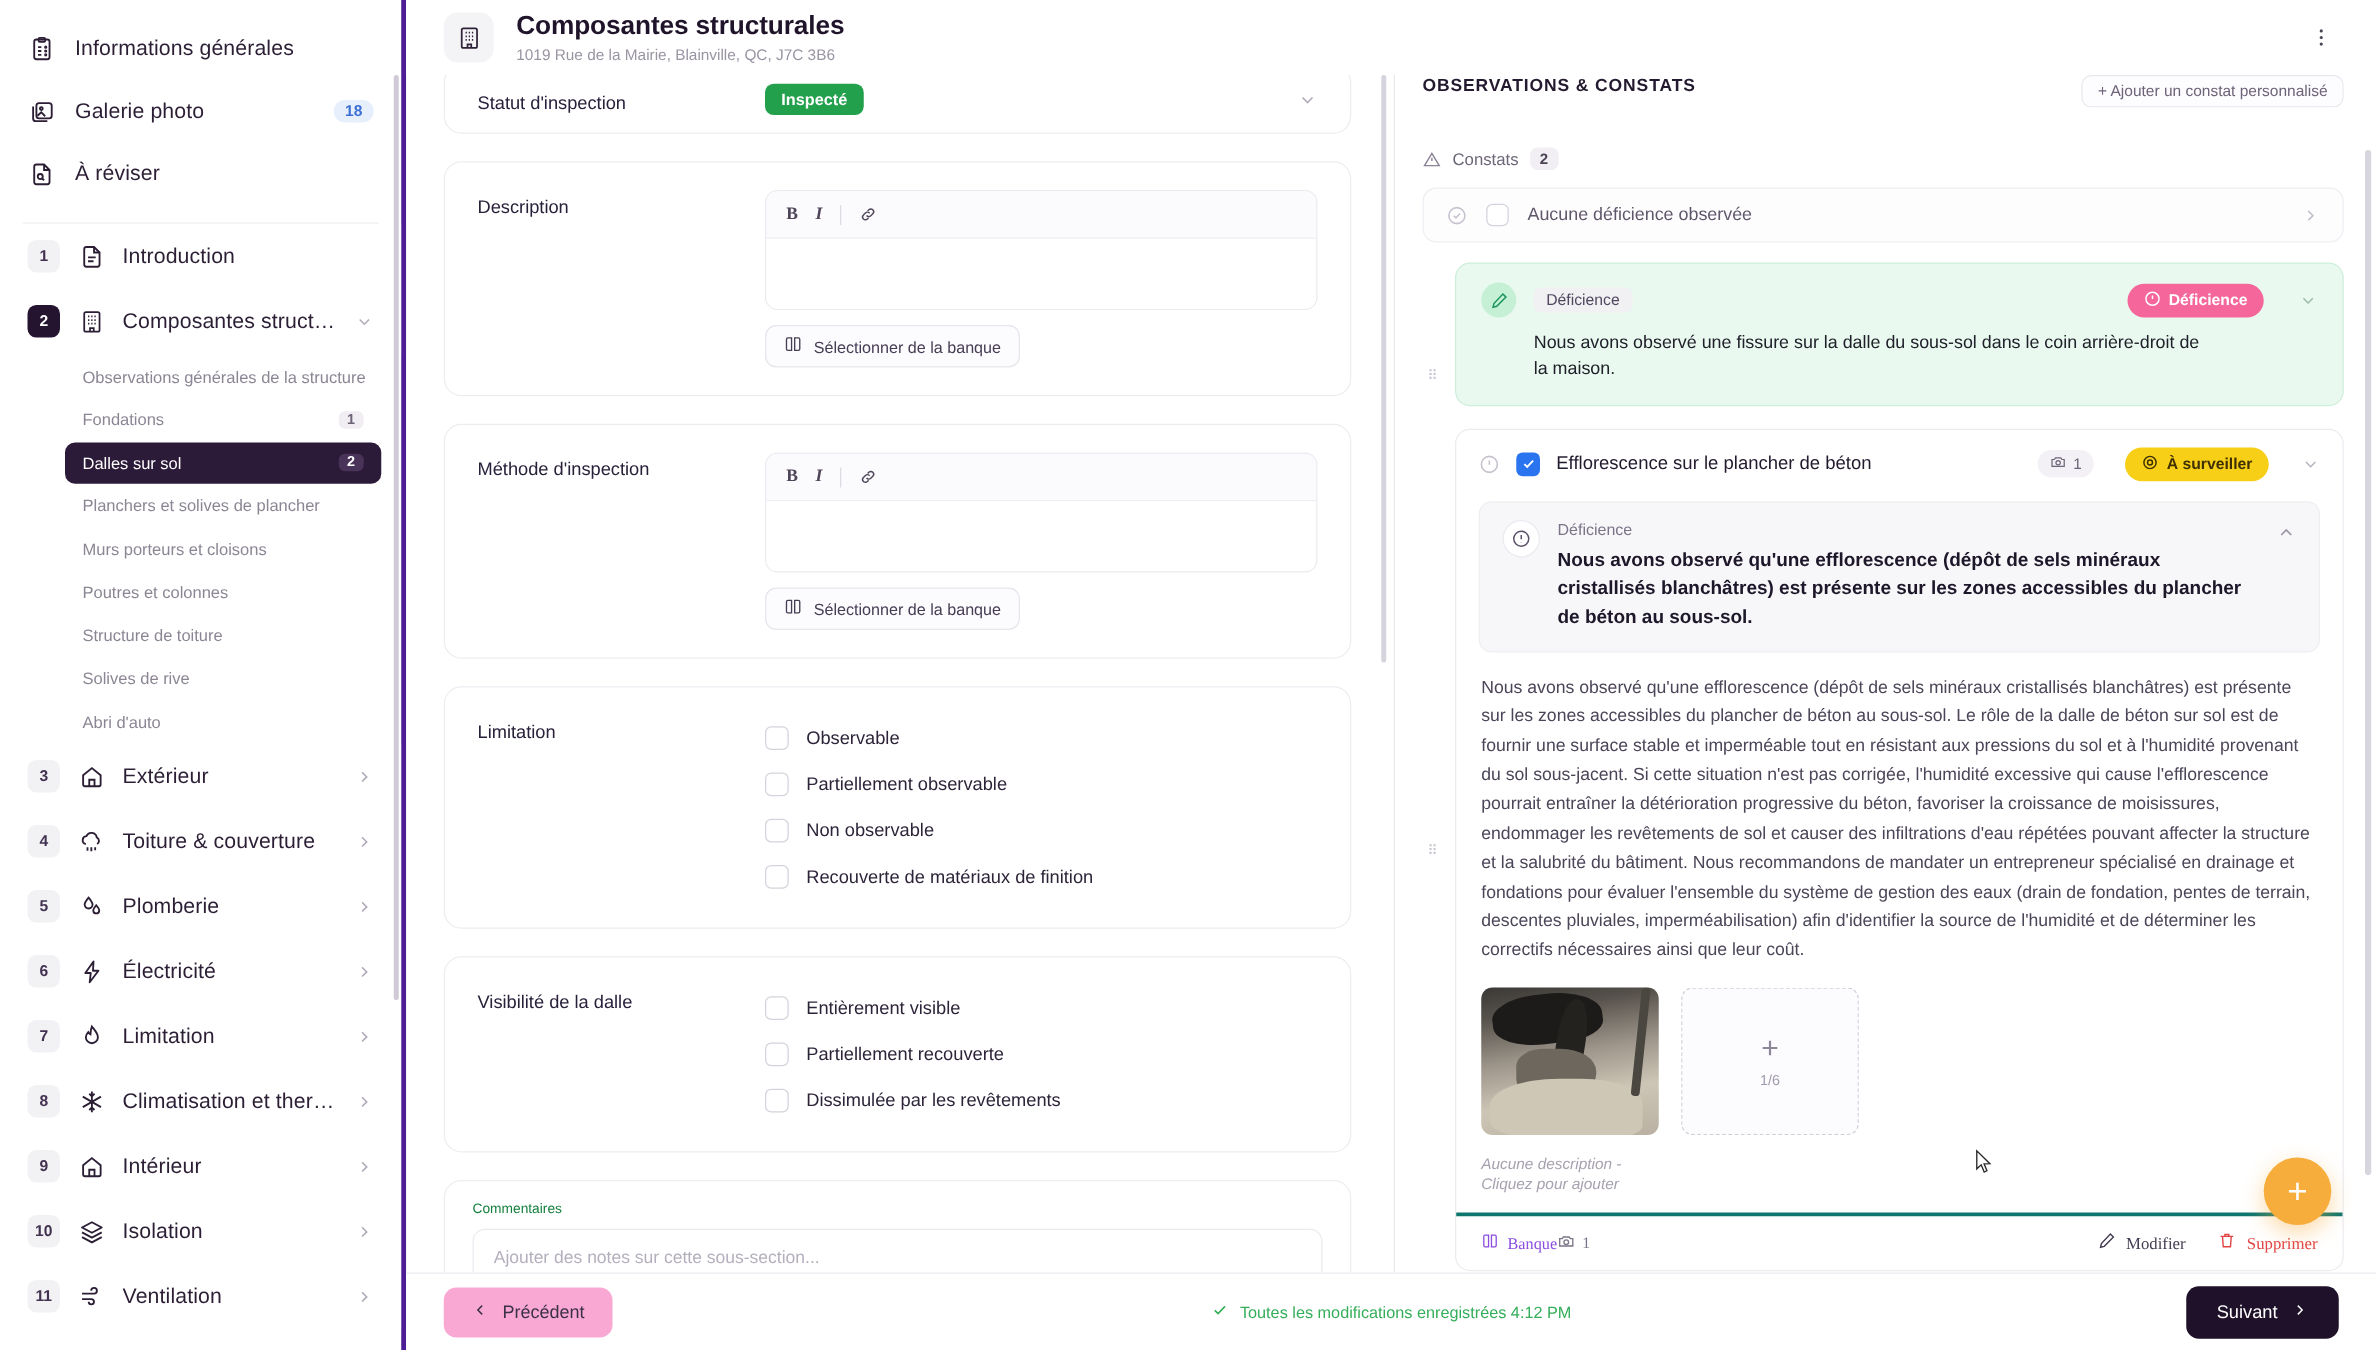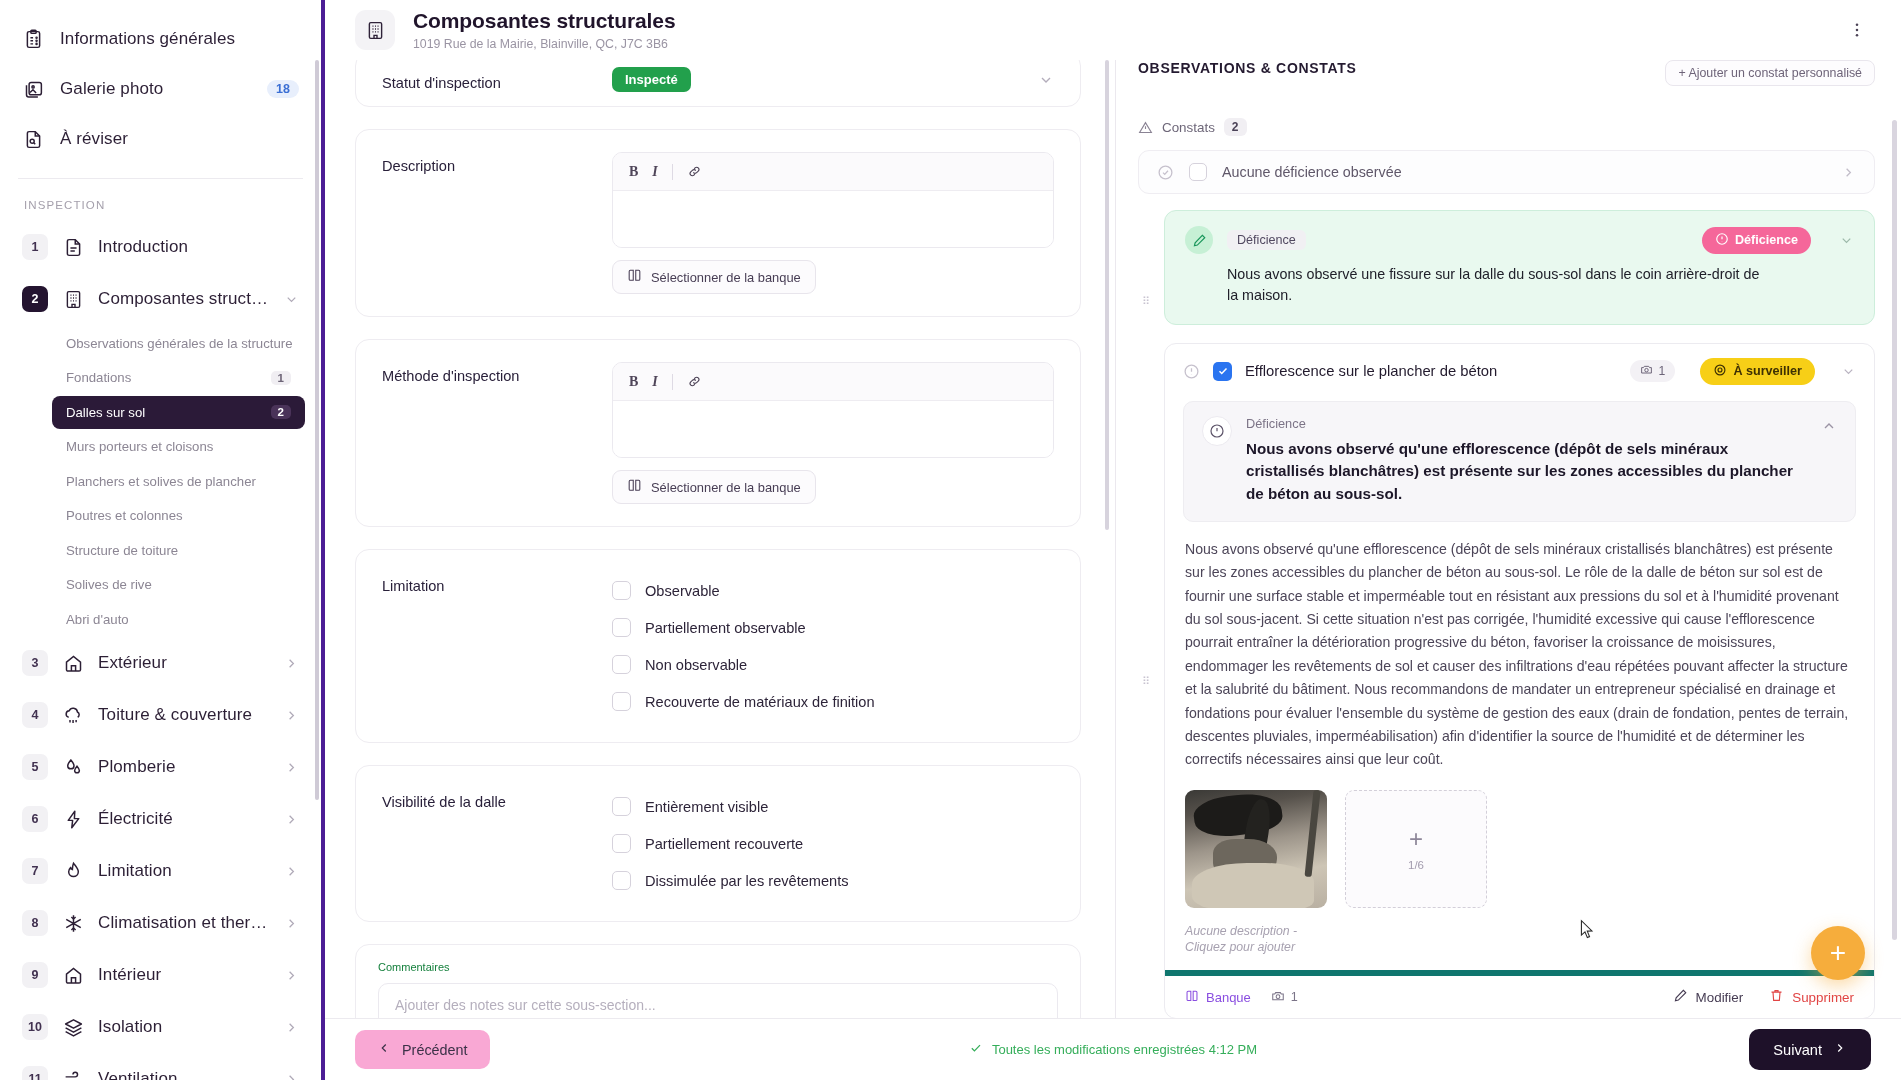--- a/index.html
+++ b/index.html
@@ -308,22 +308,22 @@
   }
   .photo-add {
     width: 142px; height: 118px; border: 1.6px dashed #d3cfd9; border-radius: 9px;
     display: flex; flex-direction: column; align-items: center; justify-content: center;
     color: #8d8699; background: #fcfbfd; cursor: pointer;
   }
   .photo-add .plus { font-size: 24px; line-height: 1; font-weight: 300; }
   .photo-add .frac { font-size: 11.5px; margin-top: 8px; color: #a29bae; }
 
   .cardfoot {
-    display: flex; align-items: center; gap: 20px;
-    border-top: 6px solid #0f766e; margin: 14px 0 0 0; padding: 12px 20px;
+    display: flex; align-items: center; 
+    border-top: 3px solid #0f766e; margin: 14px 0 0 0; padding: 12px 20px; font-family: Liberation Serif, serif;
   }
   .foot-bank { display: inline-flex; align-items: center; gap: 7px; font-size: 13px; color: #8a4ee0; cursor: pointer; }
   .foot-bank svg { width: 14px; height: 14px; }
   .foot-count { display: inline-flex; align-items: center; gap: 6px; font-size: 12.6px; color: #7b7488; }
   .foot-count svg { width: 14px; height: 14px; }
   .foot-right { margin-left: auto; display: flex; align-items: center; gap: 26px; }
   .foot-edit { display: inline-flex; align-items: center; gap: 8px; font-size: 13.4px; color: #463c53; cursor: pointer; }
   .foot-edit svg { width: 15px; height: 15px; }
   .foot-del { display: inline-flex; align-items: center; gap: 8px; font-size: 13.4px; color: #e14444; cursor: pointer; }
   .foot-del svg { width: 15px; height: 15px; }
@@ -410,21 +410,20 @@
               <path d="M14 3v5h5"></path>
               <circle cx="10.5" cy="14" r="2.3"></circle>
               <path d="M12.3 15.8L14 17.5"></path>
             </svg>
         </span>
         <span class="sb-label">À réviser</span>
       </div>
 
       <div class="sb-sep"></div>
 
-      <div class="sb-section-title">INSPECTION</div>
 
       <div class="sb-row main">
         <span class="sb-num">1</span>
         <span class="sb-ico">
           <svg viewBox="0 0 24 24" fill="none" stroke="currentColor" stroke-width="1.7">
               <path d="M14 3H7a2 2 0 0 0-2 2v14a2 2 0 0 0 2 2h10a2 2 0 0 0 2-2V8z"></path>
               <path d="M14 3v5h5"></path>
               <path d="M8.5 12.5h7M8.5 16h5"></path>
             </svg>
         </span>
@@ -453,24 +452,24 @@
       </div>
       <div class="sb-sub">
         <span>Fondations</span>
         <span class="sb-sub-badge">1</span>
       </div>
       <div class="sb-sub selected">
         <span>Dalles sur sol</span>
         <span class="sb-sub-badge">2</span>
       </div>
       <div class="sb-sub">
+        <span>Planchers et solives de plancher</span>
+      </div>
+      <div class="sb-sub">
         <span>Murs porteurs et cloisons</span>
-      </div>
-      <div class="sb-sub">
-        <span>Planchers et solives de plancher</span>
       </div>
       <div class="sb-sub">
         <span>Poutres et colonnes</span>
       </div>
       <div class="sb-sub">
         <span>Structure de toiture</span>
       </div>
       <div class="sb-sub">
         <span>Solives de rive</span>
       </div>

